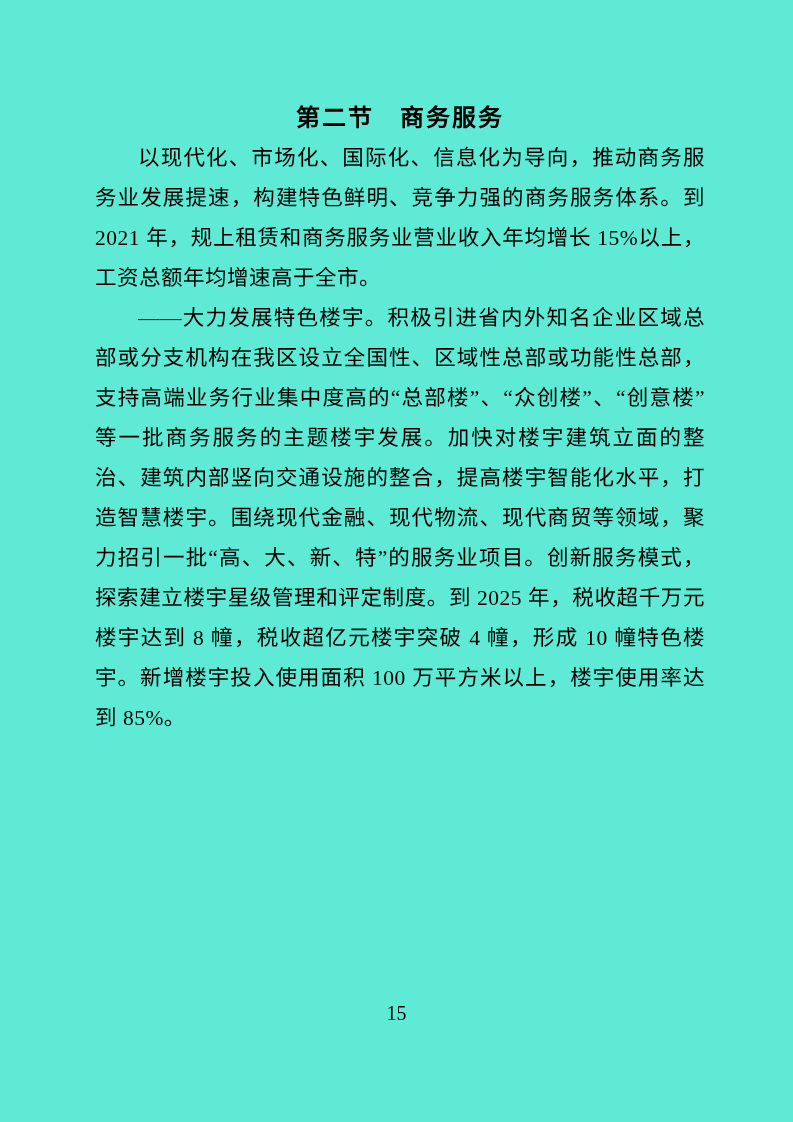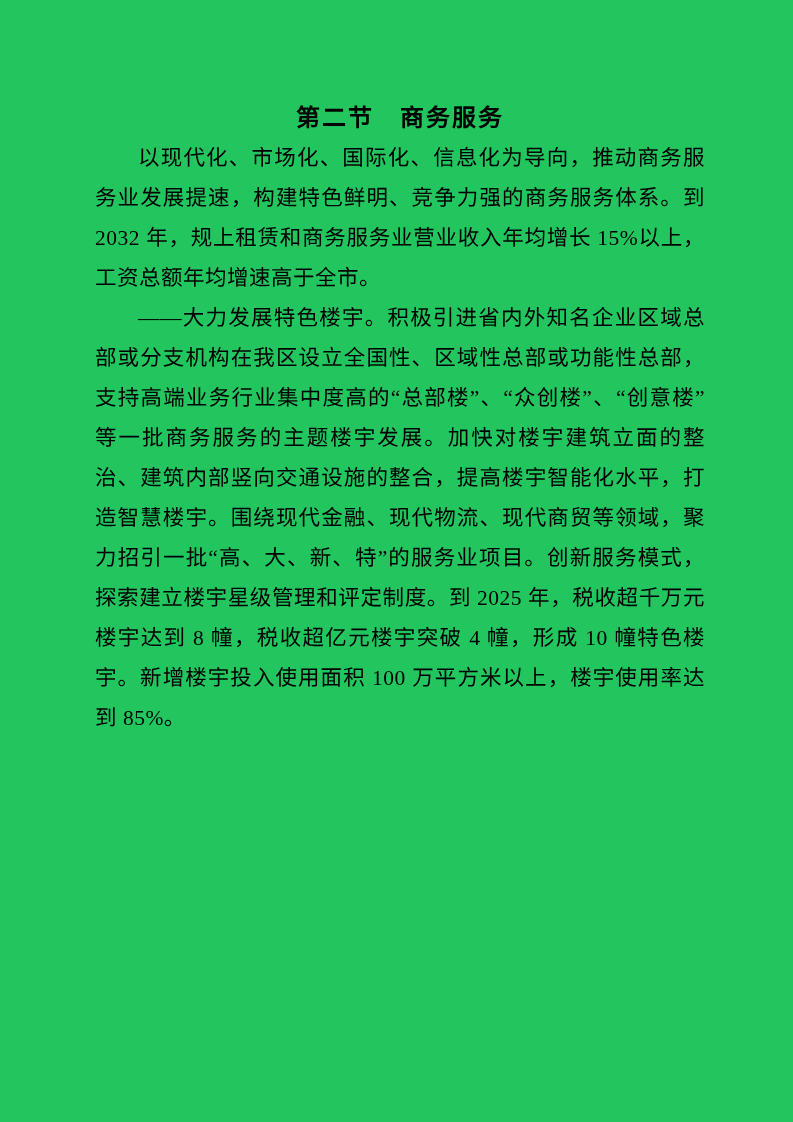--- a/index.html
+++ b/index.html
@@ -4,21 +4,21 @@
 <style>
   html, body {
     margin: 0;
     padding: 0;
     background: #ffffff;
   }
   .page {
     position: relative;
     width: 793px;
     height: 1122px;
-    background: #22c55e;
+    background: #5eead4;
     overflow: hidden;
     font-family: "Liberation Serif", "DejaVu Serif", serif;
     color: #000000;
   }
   .content {
     position: absolute;
     left: 95px;
     top: 98px;
     width: 610px;
   }
@@ -52,19 +52,20 @@
     line-height: 26px;
   }
 </style>
 </head>
 <body>
 
 <div class="page">
   <div class="content">
     <h1 class="doc-title">第二节　商务服务</h1>
 
-    <p class="para"><span class="lead"></span><span>以现代化、市场化、国际化、信息化为导向，推动商务服务业发展提速，构建特色鲜明、竞争力强的商务服务体系。到 2032 年，规上租赁和商务服务业营业收入年均增长 15%以上，工资总额年均增速高于全市。</span></p>
+    <p class="para"><span class="lead"></span><span>以现代化、市场化、国际化、信息化为导向，推动商务服务业发展提速，构建特色鲜明、竞争力强的商务服务体系。到 2021 年，规上租赁和商务服务业营业收入年均增长 15%以上，工资总额年均增速高于全市。</span></p>
 
     <p class="para"><span class="lead">——大力发展特色楼宇。</span><span>积极引进省内外知名企业区域总部或分支机构在我区设立全国性、区域性总部或功能性总部，支持高端业务行业集中度高的“总部楼”、“众创楼”、“创意楼”等一批商务服务的主题楼宇发展。加快对楼宇建筑立面的整治、建筑内部竖向交通设施的整合，提高楼宇智能化水平，打造智慧楼宇。围绕现代金融、现代物流、现代商贸等领域，聚力招引一批“高、大、新、特”的服务业项目。创新服务模式，探索建立楼宇星级管理和评定制度。到 2025 年，税收超千万元楼宇达到 8 幢，税收超亿元楼宇突破 4 幢，形成 10 幢特色楼宇。新增楼宇投入使用面积 100 万平方米以上，楼宇使用率达到 85%。</span></p>
 
   </div>
 
+  <div class="page-number">15</div>
 </div>
 
 </body></html>

